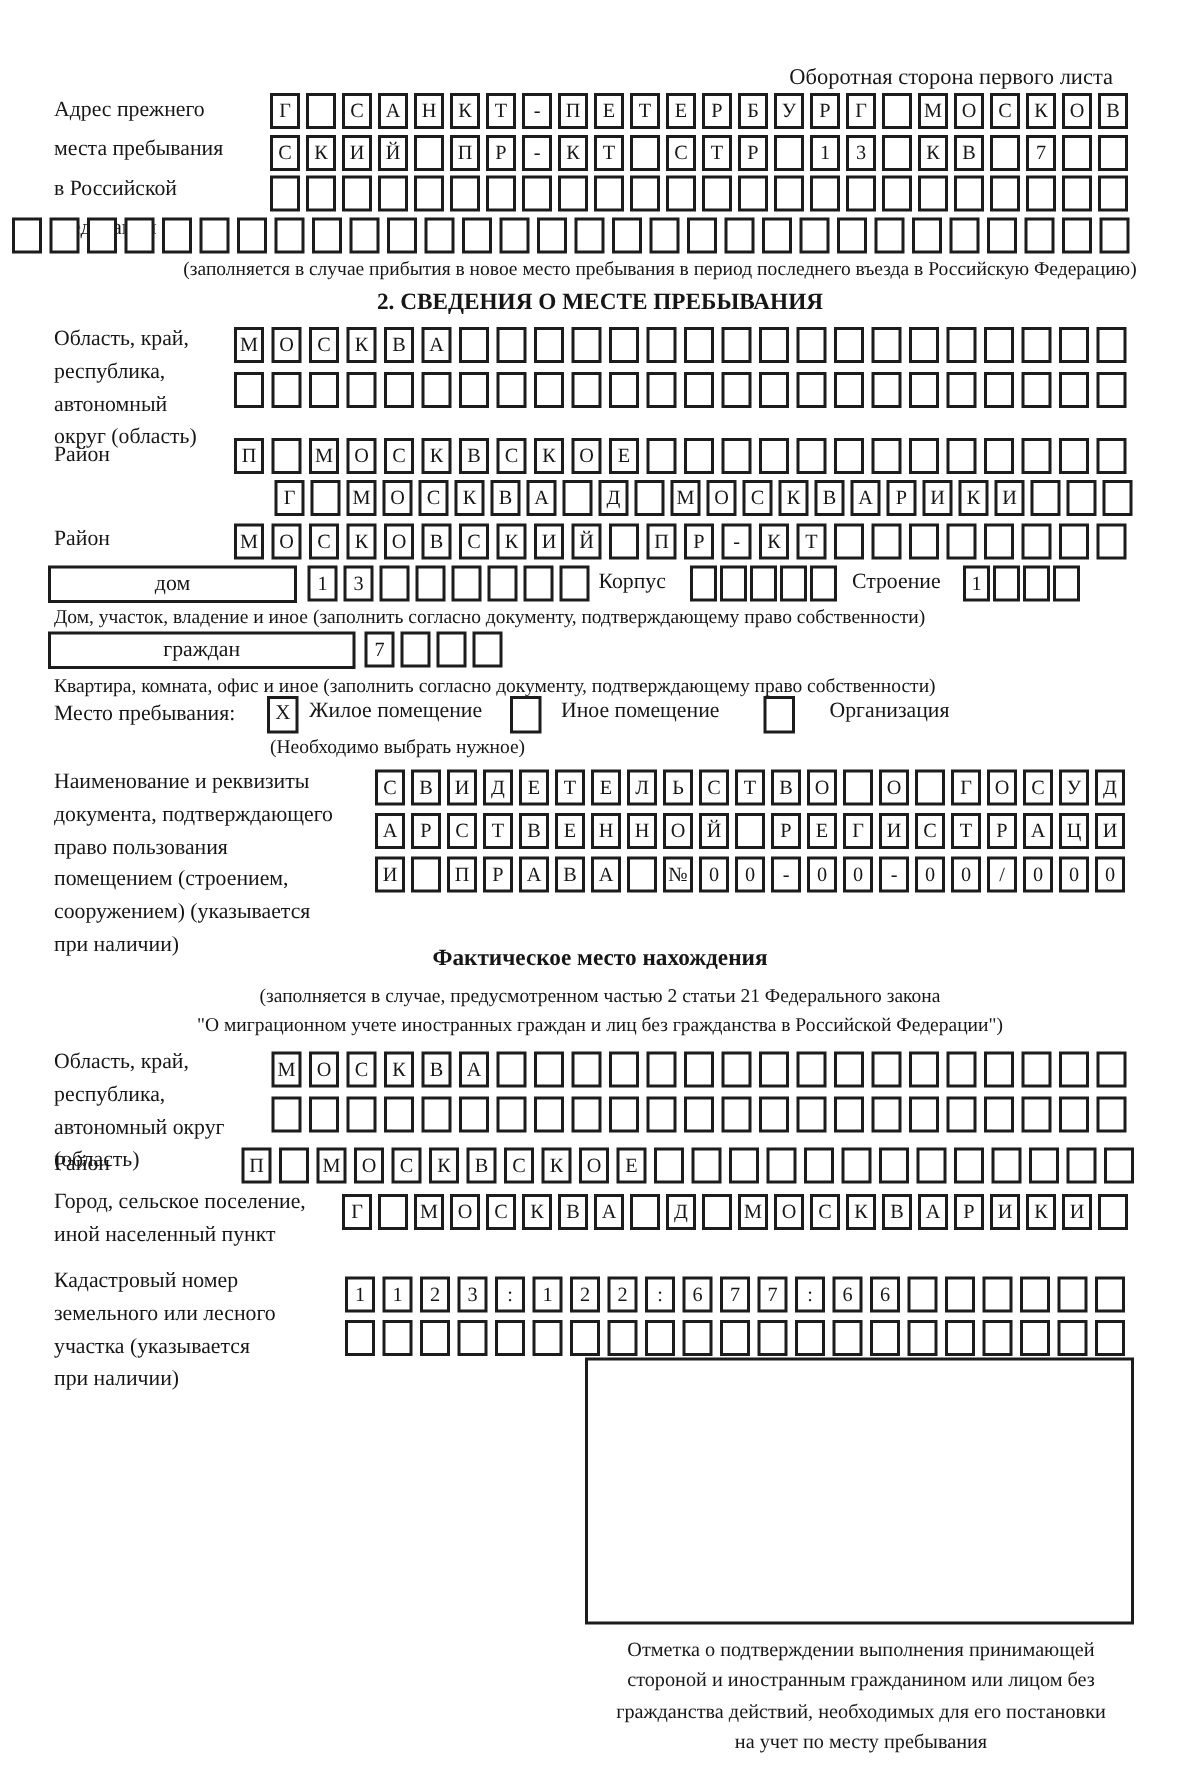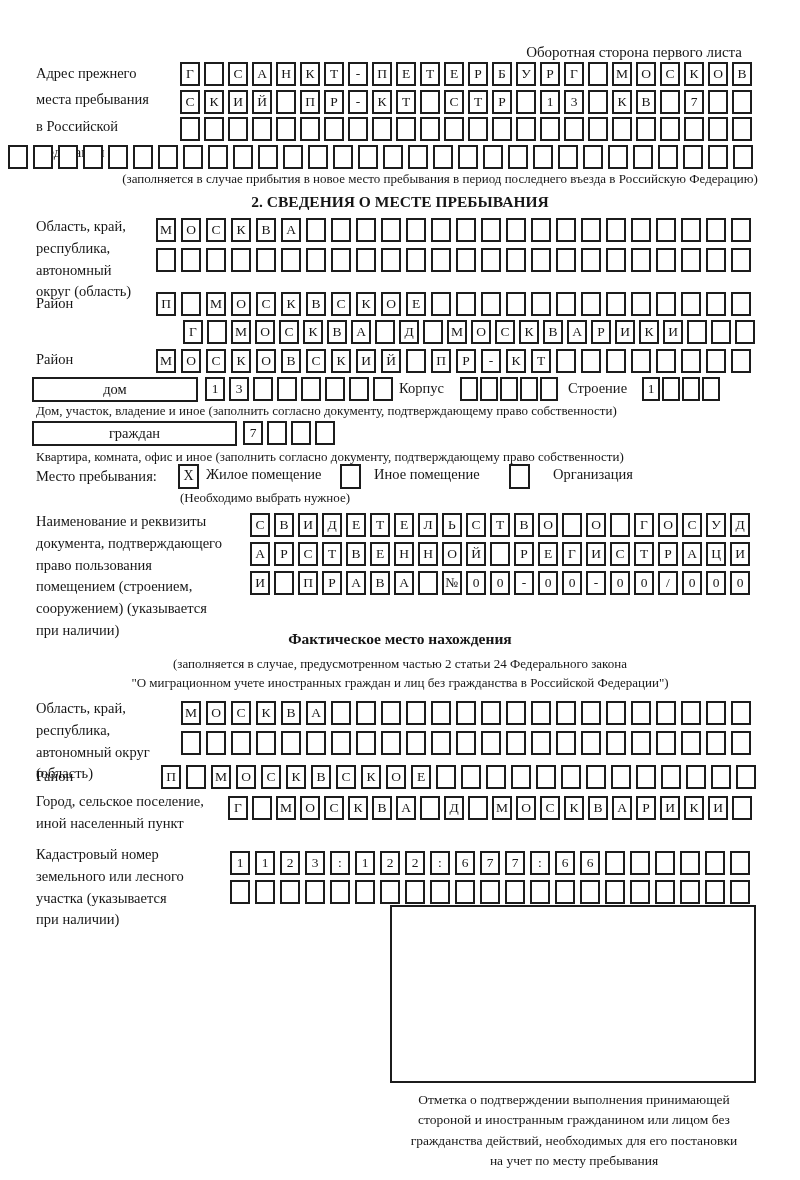--- a/index.html
+++ b/index.html
@@ -463,21 +463,21 @@
       <div class="cell">-</div>
       <div class="cell">0</div>
       <div class="cell">0</div>
       <div class="cell">/</div>
       <div class="cell">0</div>
       <div class="cell">0</div>
       <div class="cell">0</div>
     </div>
 
   <div class="heading" style="top:630px;">Фактическое место нахождения</div>
-  <div class="caption center" style="top:656px;">(заполняется в случае, предусмотренном частью 2 статьи 24 Федерального закона</div>
+  <div class="caption center" style="top:656px;">(заполняется в случае, предусмотренном частью 2 статьи 21 Федерального закона</div>
   <div class="caption center" style="top:675px;">"О миграционном учете иностранных граждан и лиц без гражданства в Российской Федерации")</div>
 
   <div class="abs lbl" style="left:36px;top:698px;width:160px;">Область, край,
 республика,
 автономный округ
 (область)</div>
   <div class="cellrow g5" style="left:181px;top:701px;">
       <div class="cell">М</div>
       <div class="cell">О</div>
       <div class="cell">С</div>

